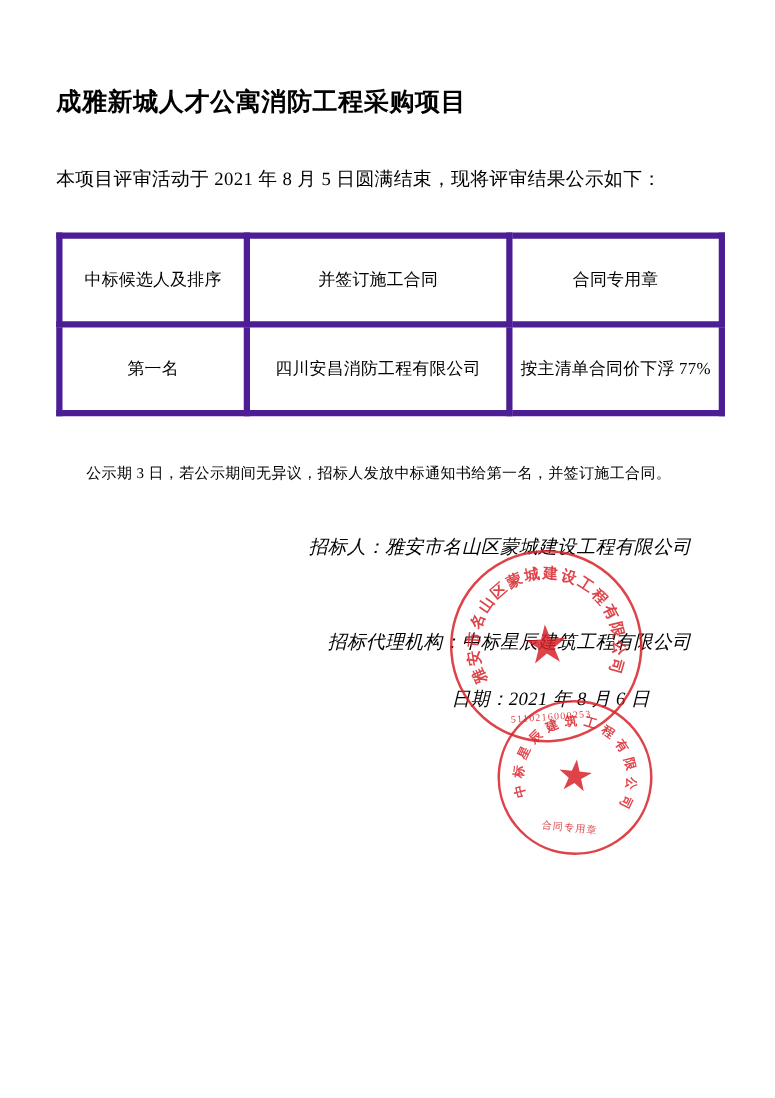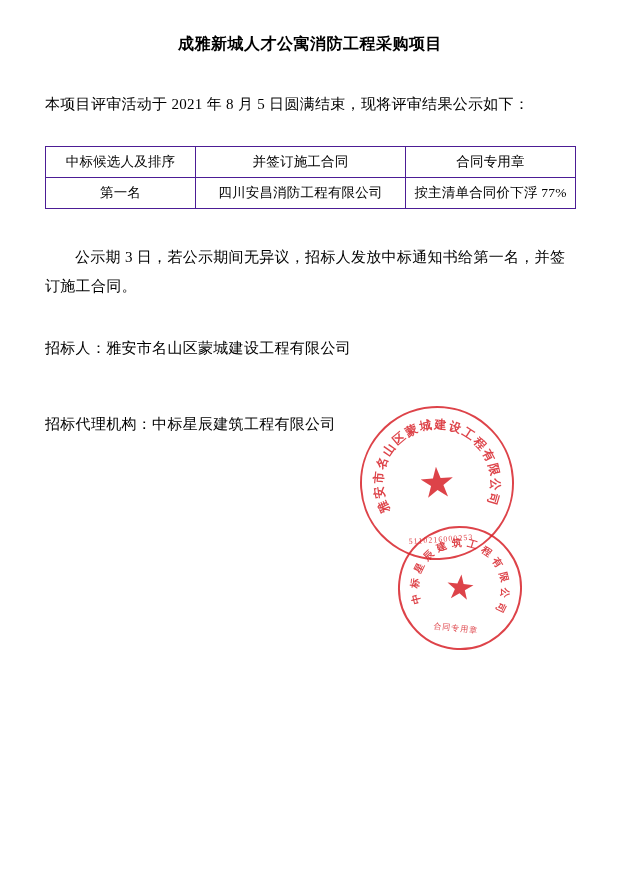--- a/index.html
+++ b/index.html
@@ -16,68 +16,69 @@
     overflow: hidden;
   }
   .page {
     position: relative;
     width: 620px;
     height: 878px;
     box-sizing: border-box;
     padding: 0 45px;
   }
   .doc-title {
-    text-align: center;
-    font-size: 16px;
+    font-size: 20px;
     font-weight: bold;
     letter-spacing: 0.5px;
-    margin-top: 34px;
+    margin-top: 68px;
   }
   .intro-para {
     margin-top: 36px;
     font-size: 15px;
     letter-spacing: 0.3px;
     line-height: 1.8;
   }
   .result-table {
     margin-top: 28px;
     width: 530px;
     border-collapse: collapse;
     table-layout: fixed;
   }
   .result-table th,
   .result-table td {
-    border: 1px solid #4c1d95;
+    border: 5px solid #4c1d95;
     text-align: center;
     font-size: 13.5px;
     height: 26px;
-    padding: 2px 4px;
+    padding: 20px 4px;
     font-weight: normal;
     letter-spacing: 0.2px;
   }
   .result-table col.c1 { width: 150px; }
   .result-table col.c2 { width: 210px; }
   .result-table col.c3 { width: 170px; }
 
   .body-para {
     margin-top: 34px;
-    font-size: 15px;
+    font-size: 12px;
     line-height: 1.9;
     letter-spacing: 0.3px;
     text-indent: 2em;
   }
   .sign-block {
     margin-top: 36px;
     font-size: 15px;
     letter-spacing: 0.3px;
   }
   .sign-line {
+    text-align: right;
     padding-right: 22px;
     margin-top: 34px;
     line-height: 1.6;
+    font-style: italic;
   }
   .sign-line.second { margin-top: 52px; }
   .sign-line.date { margin-top: 22px; padding-right: 55px; }
 
   
   .stamp {
     position: absolute;
     border-radius: 50%;
     border: 2.5px solid #d8232a;
     color: #d8232a;
@@ -163,20 +164,21 @@
         <td>按主清单合同价下浮 77%</td>
       </tr>
     </tbody>
   </table>
 
   <div class="body-para">公示期 3 日，若公示期间无异议，招标人发放中标通知书给第一名，并签订施工合同。</div>
 
   <div class="sign-block">
     <div class="sign-line">招标人：雅安市名山区蒙城建设工程有限公司</div>
     <div class="sign-line second">招标代理机构：中标星辰建筑工程有限公司</div>
+    <div class="sign-line date">日期：2021 年 8 月 6 日</div>
   </div>
 
   <div class="stamp stamp-1">
     <div class="ring-text">
         <span style="font-size: 12px; transform: translate(-54.5022px, 19.8372px) rotate(250deg) translate(-50%, -50%);">雅</span>
         <span style="font-size: 12px; transform: translate(-57.7489px, 5.39109px) rotate(264.667deg) translate(-50%, -50%);">安</span>
         <span style="font-size: 12px; transform: translate(-57.2322px, -9.40632px) rotate(279.333deg) translate(-50%, -50%);">市</span>
         <span style="font-size: 12px; transform: translate(-52.9856px, -23.5907px) rotate(294deg) translate(-50%, -50%);">名</span>
         <span style="font-size: 12px; transform: translate(-45.2861px, -36.2377px) rotate(308.667deg) translate(-50%, -50%);">山</span>
         <span style="font-size: 12px; transform: translate(-34.6352px, -46.5231px) rotate(323.333deg) translate(-50%, -50%);">区</span>

